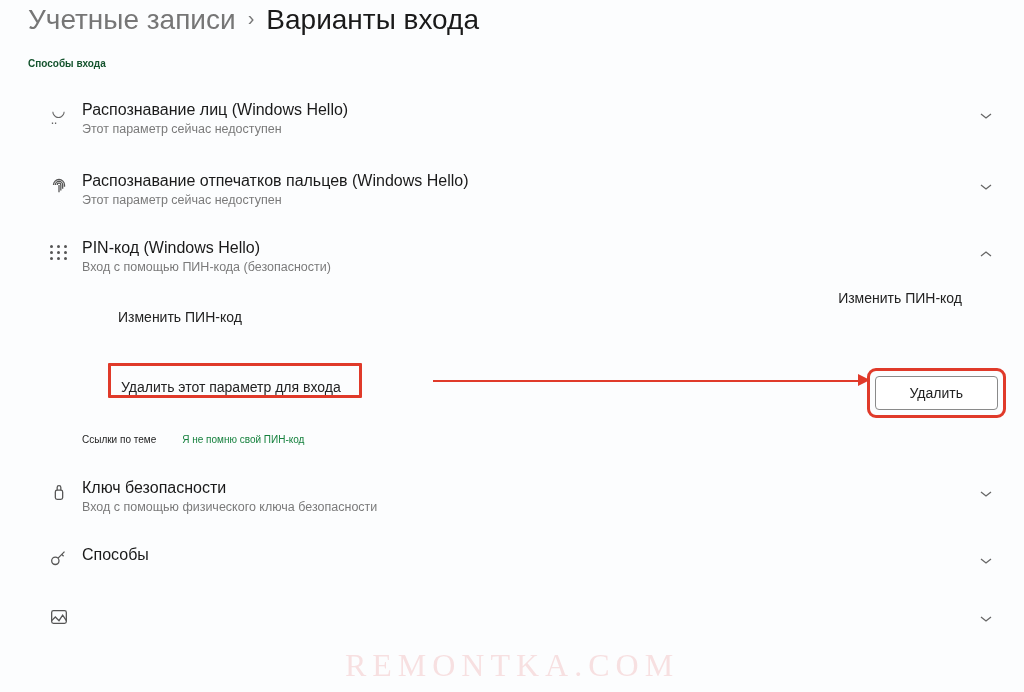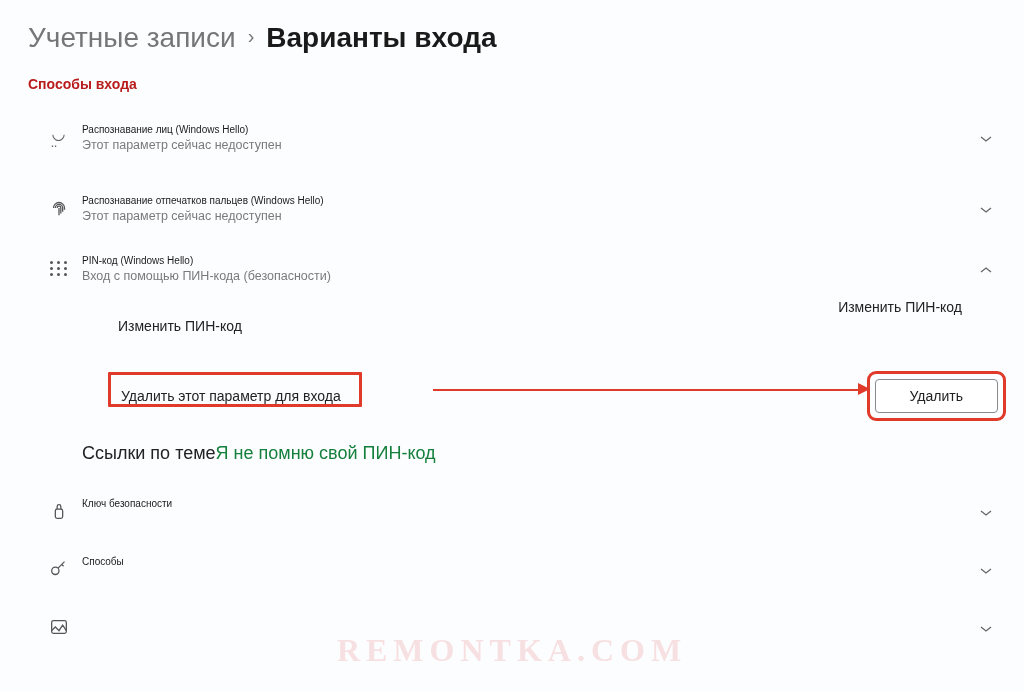--- a/index.html
+++ b/index.html
@@ -1,48 +1,48 @@
 <!DOCTYPE html>
 <html><head>
 <meta charset="utf-8">
 <style>
 *{margin:0;padding:0;box-sizing:border-box}
 body{font-family:"Segoe UI",Arial,sans-serif;background:#fcfdfe;color:#1a1a1a;width:1024px;height:692px;overflow:hidden;position:relative}
-.header{display:flex;align-items:center;padding:22px 0 0 28px}
+.header{display:flex;align-items:center;padding:4px 0 0 28px}
 .crumb{font-size:28px;color:#767676;font-weight:400}
 .sep{font-size:20px;color:#767676;margin:0 12px;position:relative;top:-2px}
-.title{font-size:28px;color:#1a1a1a;font-weight:700}
-.subtitle{padding:22px 16px 8px 28px;font-size:14px;font-weight:600;color:#b91c1c}
+.title{font-size:28px;color:#1a1a1a;font-weight:400}
+.subtitle{padding:22px 16px 8px 28px;font-size:10px;font-weight:600;color:#14532d}
 .list{padding:8px 18px 0 36px}
 .row{display:flex;align-items:flex-start;padding:16px 0;position:relative}
 .icon-col{width:46px;display:flex;justify-content:center;padding-top:2px}
 .text-col{flex:1}
-.row-title{font-size:10px;color:#1a1a1a;margin-bottom:3px}
+.row-title{font-size:16px;color:#1a1a1a;margin-bottom:3px}
 .row-sub{font-size:12.5px;color:#7a7a7a}
 .chev-col{width:40px;display:flex;justify-content:center;align-items:center;padding-top:8px}
 .chev{color:#666}
 .icon svg{width:22px;height:22px;stroke:#555;fill:none;stroke-width:1.4}
 .pin-expanded{padding:4px 0 8px 82px;position:relative}
 .pin-actions{display:flex;align-items:center;height:46px}
 .pin-change-left{font-size:14px;color:#222}
 .pin-change-right{position:absolute;right:44px;top:0;font-size:14px;color:#222}
 .pin-row2{display:flex;align-items:center;margin-top:14px;position:relative;height:52px}
 .callout-left{border:3px solid #e03a2a;border-radius:1px;padding:13px 18px 0 10px;font-size:14px;color:#222;background:transparent;margin-left:-10px}
 .arrow-line{position:absolute;left:315px;right:144px;top:50%;height:2px;background:#e03a2a}
 .arrow-head{position:absolute;right:136px;top:50%;transform:translateY(-50%);width:0;height:0;border-left:12px solid #e03a2a;border-top:6px solid transparent;border-bottom:6px solid transparent}
-.callout-right{position:absolute;right:0;top:8px}
+.callout-right{position:absolute;right:0;top:14px}
 .callout-outer{border:3px solid #e03a2a;border-radius:9px;padding:5px}
 .btn-inner{border:1px solid #8a8a8a;border-radius:4px;padding:8px 34px;font-size:14px;color:#222;background:#fff}
-.links-row{padding:20px 0 18px 46px;display:flex;font-size:18px}
+.links-row{padding:20px 0 18px 46px;display:flex;gap:26px;font-size:10px}
 .links-label{color:#222}
 .links-link{color:#15803d}
 .face-icon{font-size:16px;color:#666;letter-spacing:1px;position:relative;top:-2px}
 .pin-dots{display:grid;grid-template-columns:repeat(3,4px);gap:3px;padding-top:4px}
 .pin-dots span{width:3px;height:3px;background:#555;border-radius:50%}
-.watermark{position:absolute;bottom:23px;left:50%;transform:translateX(-50%);font-family:Georgia,serif;font-size:32px;letter-spacing:6px;color:rgba(220,60,60,0.15);font-weight:700;pointer-events:none}
+.watermark{position:absolute;bottom:8px;left:50%;transform:translateX(-50%);font-family:Georgia,serif;font-size:32px;letter-spacing:6px;color:rgba(220,60,60,0.15);font-weight:400;pointer-events:none}
 </style>
 </head>
 <body>
 
 <div class="header">
   <span class="crumb">Учетные записи</span>
   <span class="sep">›</span>
   <span class="title">Варианты входа</span>
 </div>
 
@@ -137,20 +137,21 @@
 
   <div class="row">
     <div class="icon-col icon">
       <svg viewBox="0 0 24 24">
           <rect x="8" y="10" width="8" height="10" rx="2"></rect>
           <path d="M10 10V7a2 2 0 014 0v3"></path>
         </svg>
     </div>
     <div class="text-col">
       <div class="row-title">Ключ безопасности</div>
+      <div class="row-sub">Вход с помощью физического ключа безопасности</div>
     </div>
     <div class="chev-col">
         <span class="chev">
       <svg width="14" height="14" viewBox="0 0 14 14">
             <path d="M2 5l5 4 5-4" stroke="#666" stroke-width="1.3" fill="none"></path>
           </svg>
     </span>
       </div>
   </div>
 

